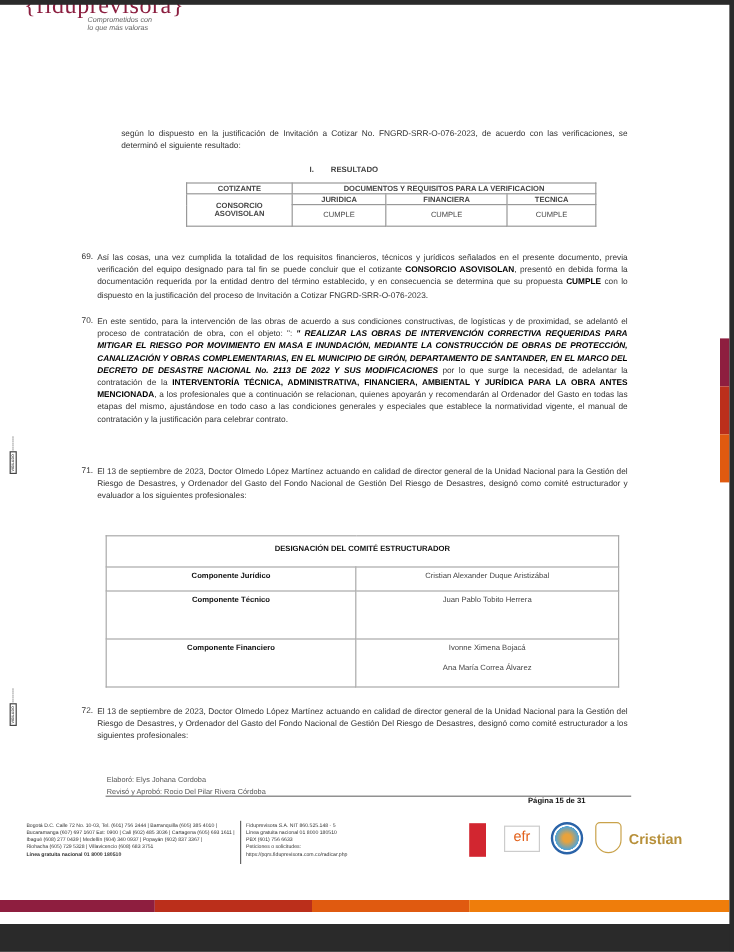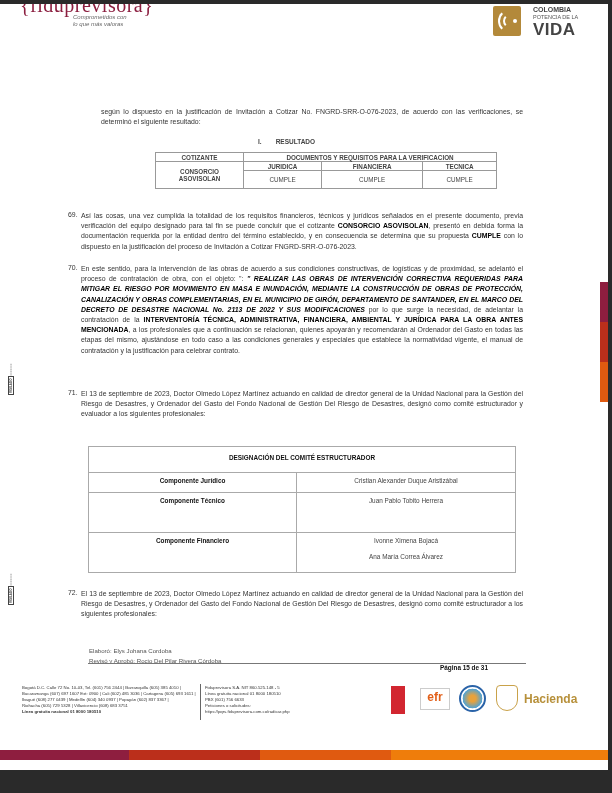--- a/index.html
+++ b/index.html
@@ -39,21 +39,21 @@
 
   .signs { position: absolute; left: 89px; top: 646px; font-size: 6.1px; line-height: 10px; color: #555; }
   .footline { position: absolute; left: 88px; top: 663px; width: 438px; height: 1px; background: #777; }
   .pagenum { position: absolute; left: 440px; top: 664px; font-size: 6.4px; font-weight: bold; color: #111; }
 
   .footer-left { position: absolute; left: 22px; top: 685px; font-size: 4.3px; line-height: 6px; color: #333; }
   .footer-sep { position: absolute; left: 200px; top: 684px; width: 1px; height: 36px; background: #666; }
   .footer-mid { position: absolute; left: 205px; top: 685px; font-size: 4.3px; line-height: 6px; color: #333; }
 
   .badge-gptw { position: absolute; left: 391px; top: 686px; width: 14px; height: 28px; background: #d22630; }
-  .badge-efr { position: absolute; left: 420px; top: 688px; width: 30px; height: 22px; border: 1px solid #ccc; font-size: 12px; font-weight: bold; color: #e2601a; text-align: center; line-height: 16px; }
+  .badge-efr { position: absolute; left: 420px; top: 688px; width: 30px; height: 22px; border: 1px solid #ccc; font-size: 12px; font-weight: normal; color: #e2601a; text-align: center; line-height: 16px; }
   .badge-circle { position: absolute; left: 459px; top: 685px; width: 27px; height: 27px; border-radius: 50%; border: 2px solid #2a63a8; background: radial-gradient(circle, #e8a23c 20%, #4fa3d6 60%, #fff 62%); }
   .hacienda-shield { position: absolute; left: 496px; top: 685px; width: 22px; height: 26px; border: 1.5px solid #c9a24a; border-radius: 4px 4px 11px 11px; }
   .hacienda-text { position: absolute; left: 524px; top: 692px; font-size: 12px; font-weight: bold; color: #b7903a; }
 
   .stripe { position: absolute; left: 0; top: 750px; height: 10px; }
   .side-stripe { position: absolute; left: 600px; width: 8px; }
 
   .sidemark { position: absolute; font-size: 3px; color: #444; transform: rotate(-90deg); transform-origin: left top; white-space: nowrap; }
   .sidebox { display: inline-block; border: 0.5px solid #444; padding: 0 1px; font-weight: bold; }
 </style>
@@ -61,30 +61,20 @@
 <body>
 
 <div class="page">
 
   <div class="logo-fidu">{fiduprevisora}</div>
   <div class="logo-tag">
     <div>Comprometidos con</div>
     <div>lo que más valoras</div>
   </div>
 
-  <div class="colombia-logo">
-    <div class="colombia-icon">
-      <div class="wave" style="left:10px;top:8px;width:14px;height:14px;"></div>
-      <div class="wave" style="left:5px;top:3px;width:24px;height:24px;"></div>
-      <div style="position:absolute;left:20px;top:13px;width:4px;height:4px;border-radius:50%;background:#fff;"></div>
-    </div>
-    <div class="colombia-text1">COLOMBIA</div>
-    <div class="colombia-text2">POTENCIA DE LA</div>
-    <div class="colombia-text3">VIDA</div>
-  </div>
 
 
   <div class="para" style="left:101px;top:107px;width:422px;">según lo dispuesto en la justificación de Invitación a Cotizar No. FNGRD-SRR-O-076-2023, de acuerdo con las verificaciones, se determinó el siguiente resultado:</div>
 
   <div class="result-heading">
     <span>I.</span><span>RESULTADO</span>
   </div>
 
   <table class="result">
     <tbody>
@@ -164,21 +154,21 @@
     <div>Línea gratuita nacional 01 8000 180510</div>
     <div>PBX (601) 756 6633</div>
     <div>Peticiones o solicitudes:</div>
     <div>https://pqrs.fiduprevisora.com.co/radicar.php</div>
   </div>
 
   <div class="badge-gptw"></div>
   <div class="badge-efr">efr</div>
   <div class="badge-circle"></div>
   <div class="hacienda-shield"></div>
-  <div class="hacienda-text">Hacienda</div>
+  <div class="hacienda-text">Cristian</div>
 
   <div class="side-stripe" style="top:282px;height:40px;background:#8e1e3f;"></div>
   <div class="side-stripe" style="top:322px;height:40px;background:#bb2f1b;"></div>
   <div class="side-stripe" style="top:362px;height:40px;background:#e05a10;"></div>
 
   <div class="stripe" style="left:0;width:129px;background:#8e1e3f;"></div>
   <div class="stripe" style="left:129px;width:131px;background:#bb2f1b;"></div>
   <div class="stripe" style="left:260px;width:131px;background:#e05a10;"></div>
   <div class="stripe" style="left:391px;width:217px;background:#ef7d0b;"></div>
 

